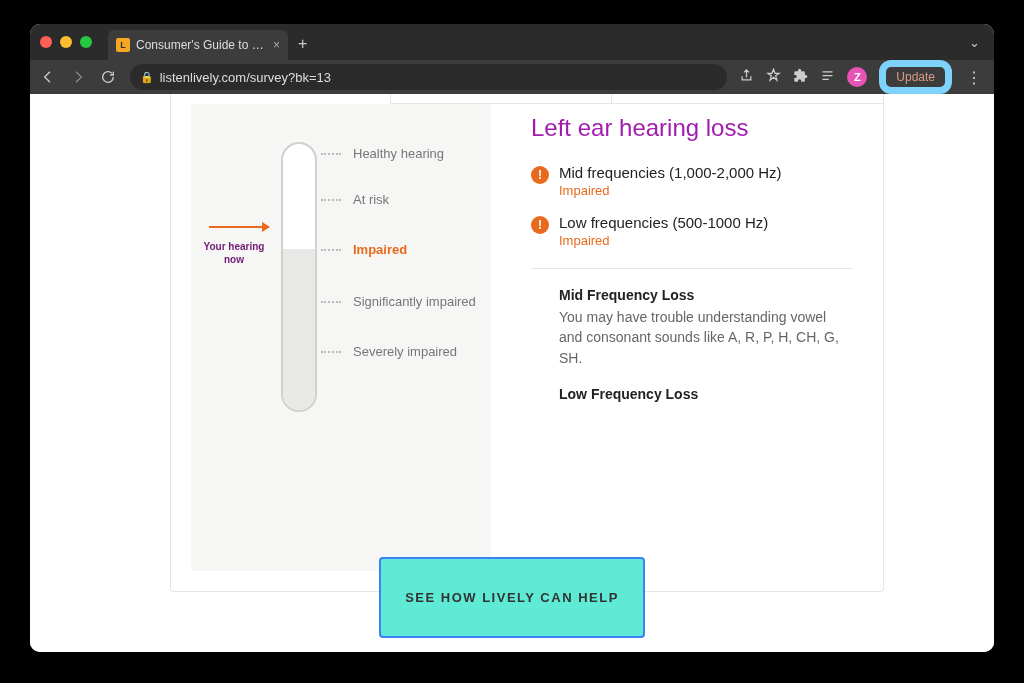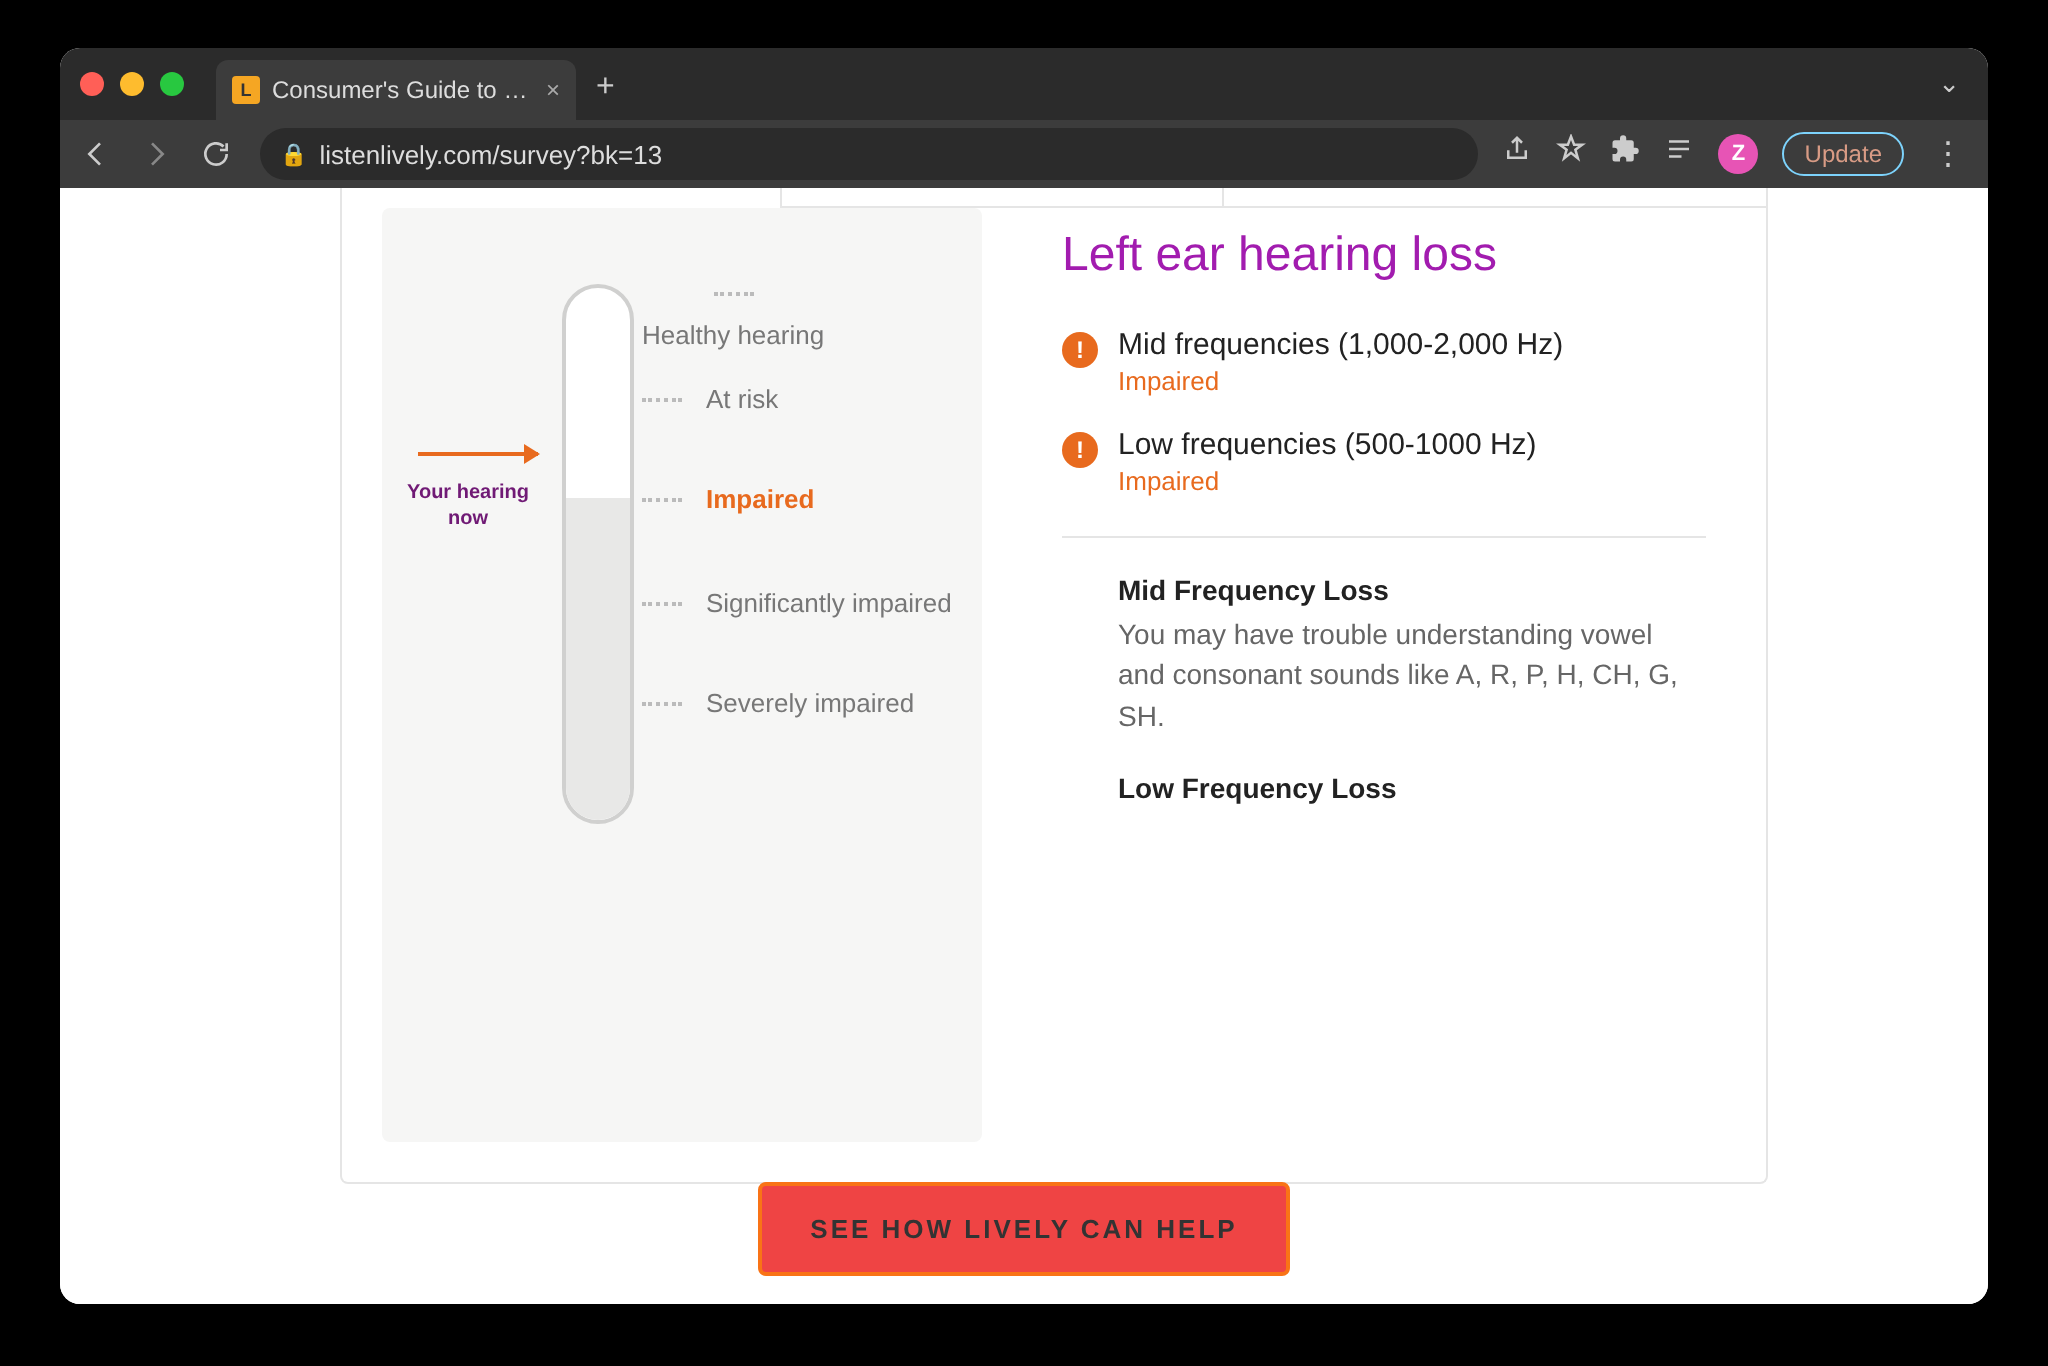--- a/index.html
+++ b/index.html
@@ -86,21 +86,21 @@
     padding: 0 10px;
     gap: 6px;
     color: #ddd;
     font-size: 13px;
   }
   .address .lock { font-size: 11px; color: #bbb; }
   .right-icons { display: flex; align-items: center; gap: 12px; color: #ccc; }
   .right-icons .ic { cursor: pointer; }
   .avatar { width: 20px; height: 20px; border-radius: 50%; background: #e754b5; color: #fff; font-size: 11px; display: flex; align-items: center; justify-content: center; font-weight: bold; }
   .update-btn {
-    border: 1px solid #7dd3fc;
+    border: 7px solid #7dd3fc;
     color: #d89b85;
     font-size: 12px;
     padding: 3px 10px;
     border-radius: 12px;
     cursor: pointer;
   }
   .kebab { color: #ccc; cursor: pointer; padding: 0 2px; }
   
   .page {
     flex: 1;
@@ -211,27 +211,27 @@
   .detail-block h4 { font-size: 14px; font-weight: 600; margin-bottom: 4px; color: #222; }
   .detail-block p { font-size: 14px; color: #666; line-height: 1.45; }
   .cta-wrap {
     position: absolute;
     left: 0; right: 0;
     bottom: 14px;
     display: flex;
     justify-content: center;
   }
   .cta {
-    border: 2px solid #f97316;
-    background: #ef4444;
+    border: 2px solid #3b82f6;
+    background: #5eead4;
     color: #333;
     font-size: 13px;
     letter-spacing: 1.5px;
     font-weight: 600;
-    padding: 14px 24px;
+    padding: 31px 24px;
     border-radius: 4px;
     cursor: pointer;
   }
   .tab-divider-top {
     position: absolute;
     top: 0;
     left: 360px;
     right: 110px;
     height: 10px;
     border-left: 1px solid #e5e5e5;
@@ -315,21 +315,21 @@
     <div class="card">
 
       <div class="gauge-panel">
         <div class="thermo">
           <div class="fill"></div>
         </div>
         <div class="arrow"></div>
         <div class="pointer-label">Your hearing now</div>
 
         <div id="scale-rows">
-            <div class="scale-row" style="top: 42px; flex-direction: column;">
+            <div class="scale-row" style="top: 42px;">
               <div class="dashline"></div>
               <span>Healthy hearing</span>
             </div>
             <div class="scale-row" style="top: 88px;">
               <div class="dashline"></div>
               <span>At risk</span>
             </div>
             <div class="scale-row current" style="top: 138px;">
               <div class="dashline"></div>
               <span>Impaired</span>

